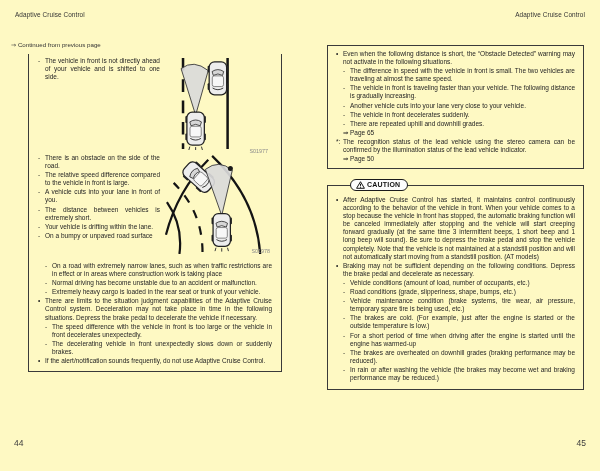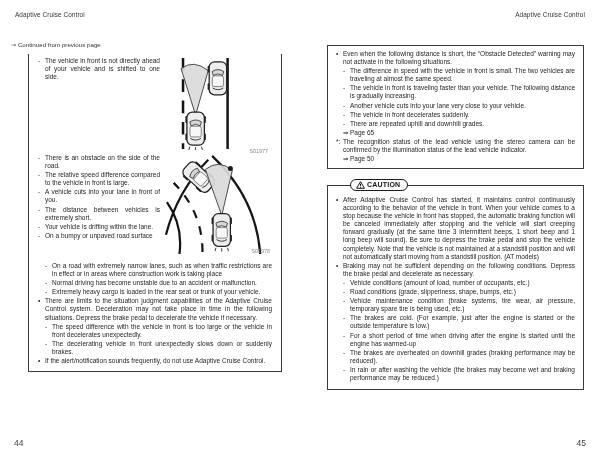--- a/index.html
+++ b/index.html
@@ -1,17 +1,17 @@
 <!DOCTYPE html>
 <html><head>
 <meta charset="utf-8">
 <style>
   * { margin:0; padding:0; box-sizing:border-box; }
   html,body { background:#e9e9e9; }
-  .sheet { position:relative; width:600px; height:471px; background:#ffffff;
+  .sheet { position:relative; width:600px; height:471px; background:#fef9c3;
            font-family:"Liberation Sans", sans-serif; color:#242424; overflow:hidden; }
   .hdr { position:absolute; top:11px; font-size:6.4px; color:#333; letter-spacing:.1px; }
   .hdr-l { left:15px; } .hdr-r { right:15px; }
   .cont { position:absolute; left:11px; top:41px; font-size:6.2px; color:#333; }
   .pagenum { position:absolute; top:438px; font-size:8.5px; color:#3d3d3d; }
   .pn-l { left:14px; } .pn-r { right:14px; }
 
   .box { position:absolute; border:1.7px solid #3a3a3a; }
   .box-left { left:28px; top:54px; width:254px; min-height:315px; border-top:none;
               padding:3px 9px 5px 9px; }

